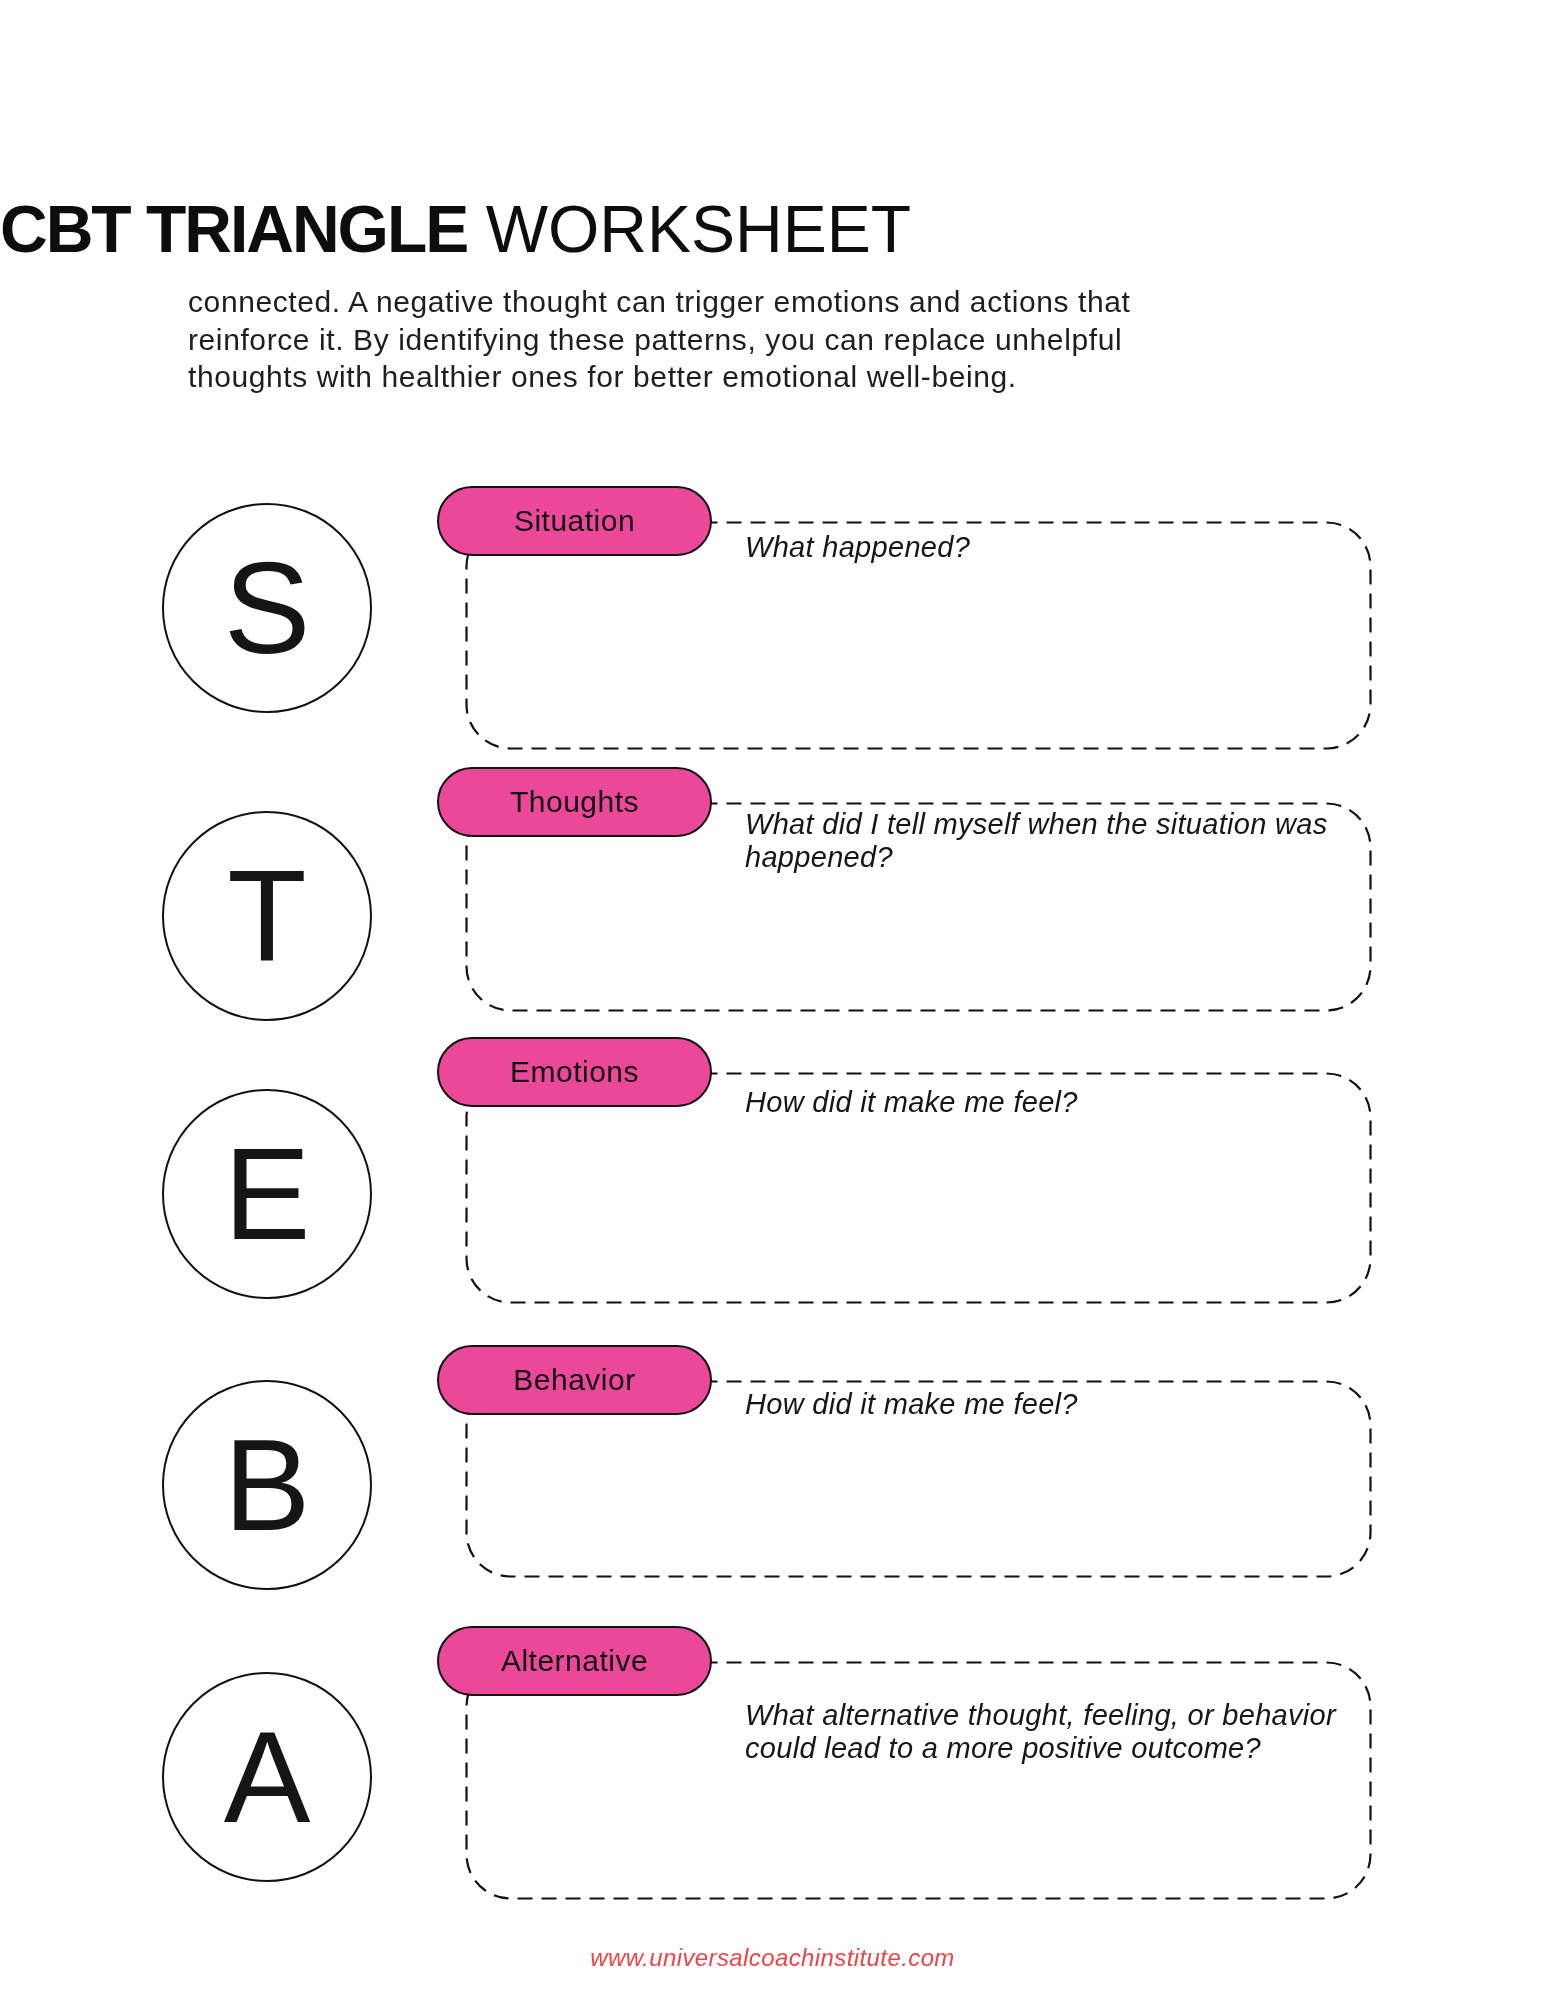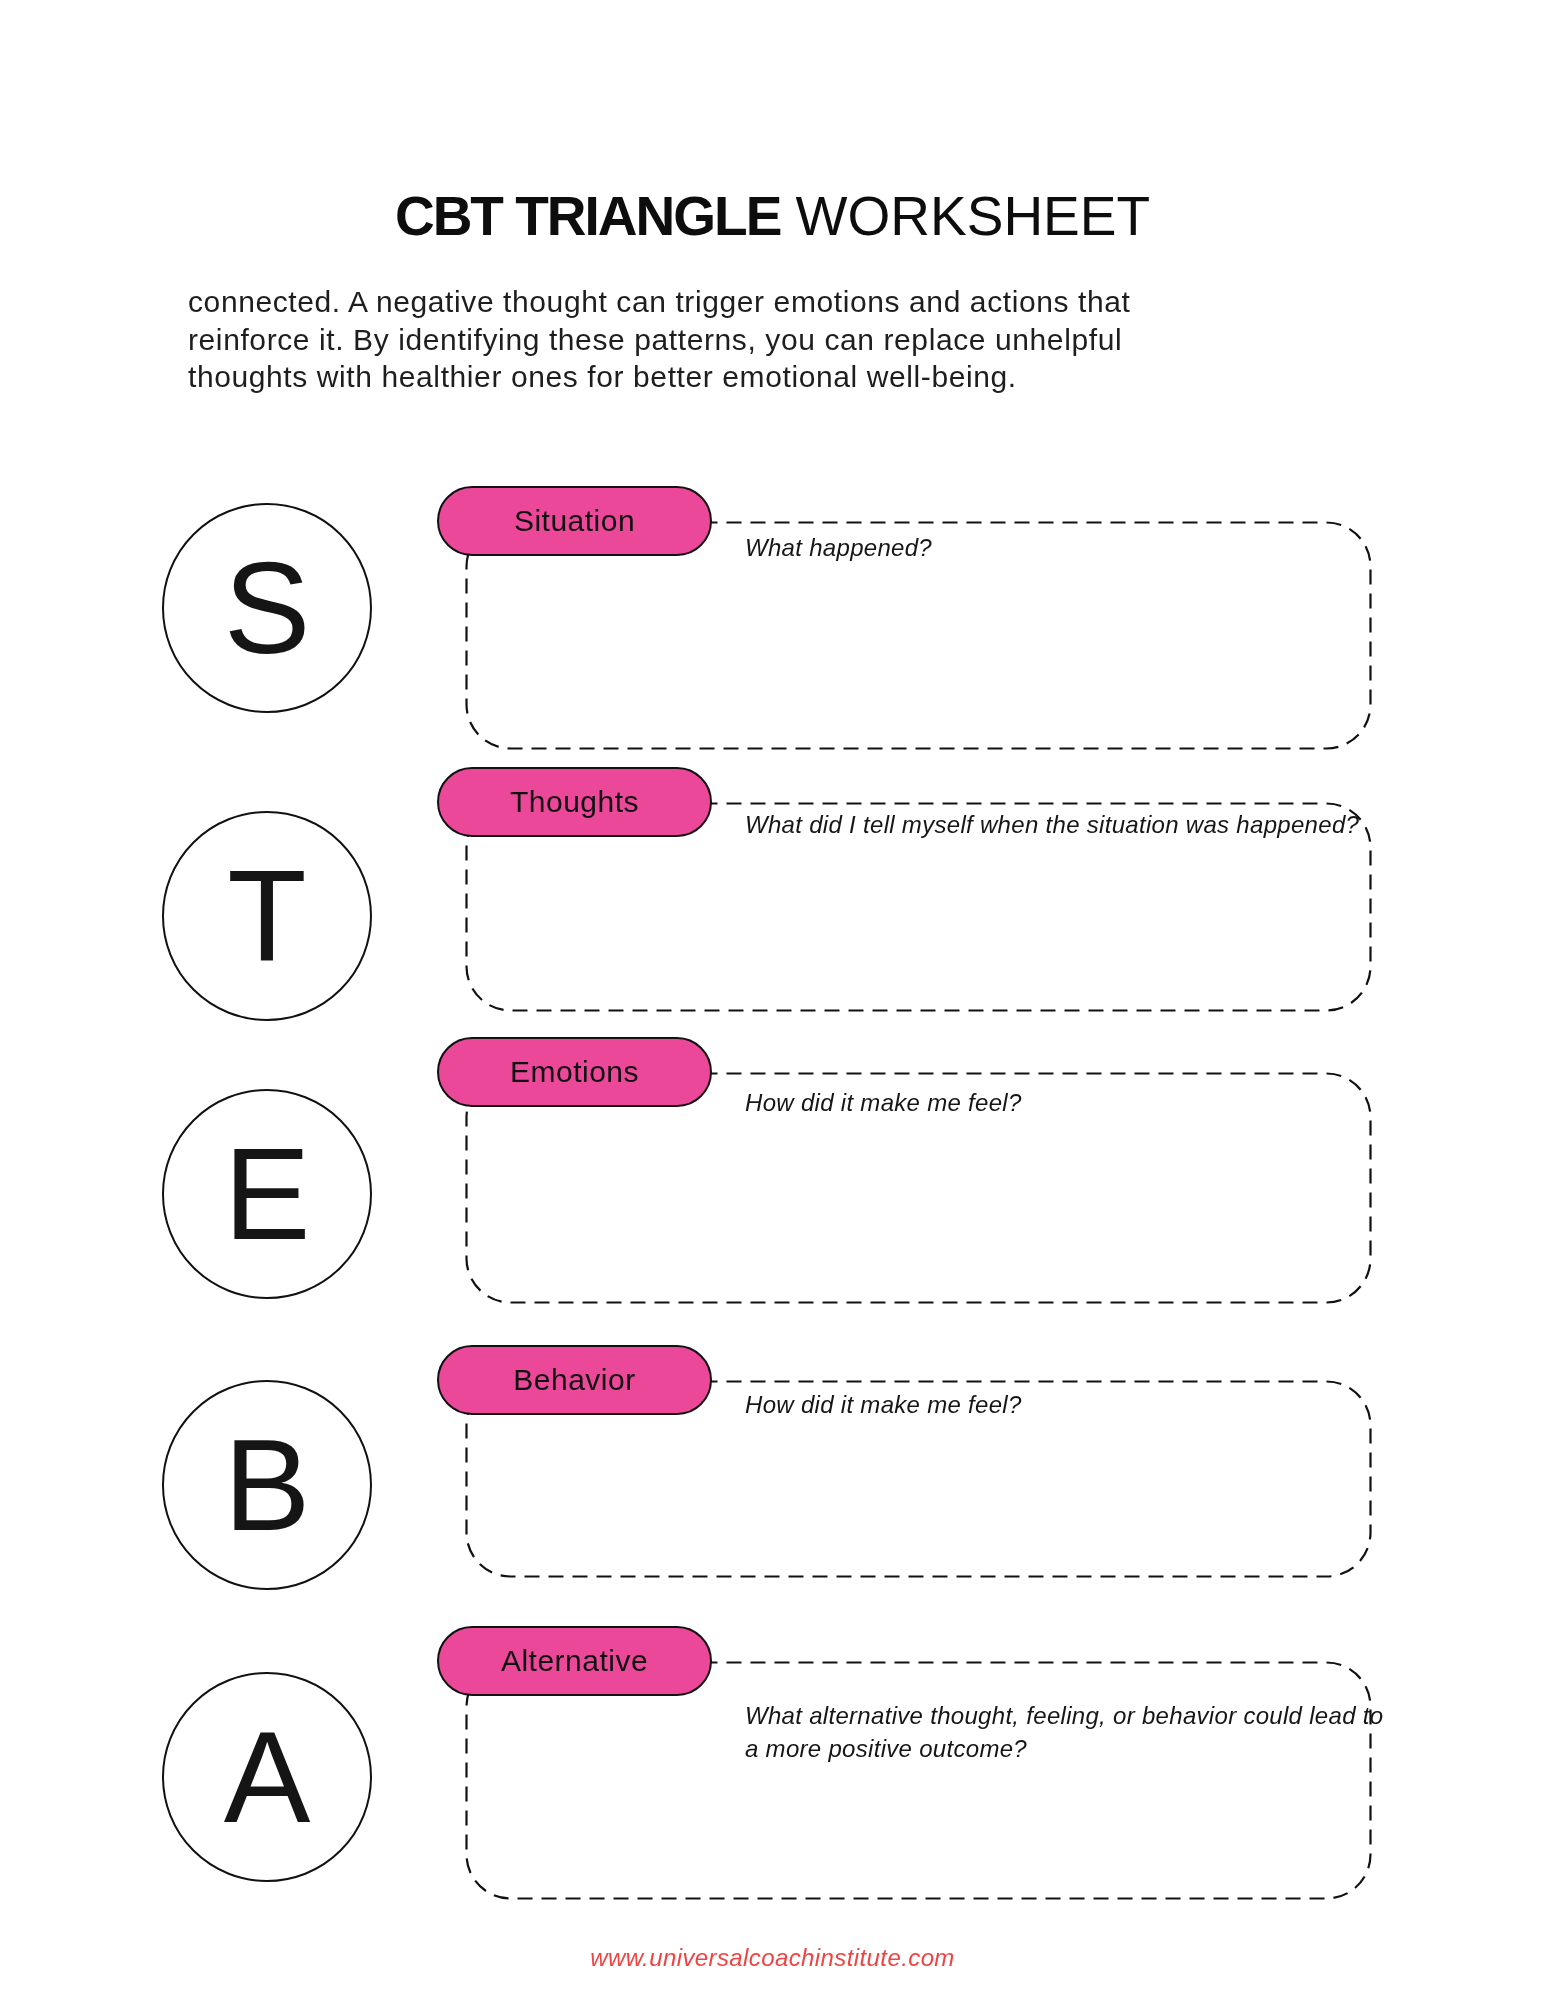--- a/index.html
+++ b/index.html
@@ -13,22 +13,21 @@
     position: relative;
     overflow: hidden;
   }
 
   
   .title {
     position: absolute;
     top: 152px;
     left: 0;
     width: 100%;
-    text-align: center;
-    font-size: 55px;
+    font-size: 66px;
     line-height: 1;
     white-space: nowrap;
     color: #0d0d0d;
   }
   .title .t-bold { font-weight: 800; letter-spacing: -2px; }
   .title .t-light { font-weight: 400; letter-spacing: 0px; }
 
   
   .intro {
     position: absolute;
@@ -77,21 +76,21 @@
     position: absolute;
     left: 465px;
     width: 907px;
     z-index: 1;
   }
   .abox svg { display: block; }
   .prompt {
     position: absolute;
     left: 745px;
     max-width: 645px;
-    font-size: 24px;
+    font-size: 29px;
     font-style: italic;
     line-height: 33px;
     letter-spacing: 0.3px;
     color: #161616;
     z-index: 2;
   }
 
   
   .c-s { top: 503px; }  .p-s { top: 486px; }  .b-s { top: 521px; height: 229px; }  .q-s { top: 531px; }
   .c-t { top: 811px; }  .p-t { top: 767px; text-align: right; }  .b-t { top: 802px; height: 210px; }  .q-t { top: 808px; }

